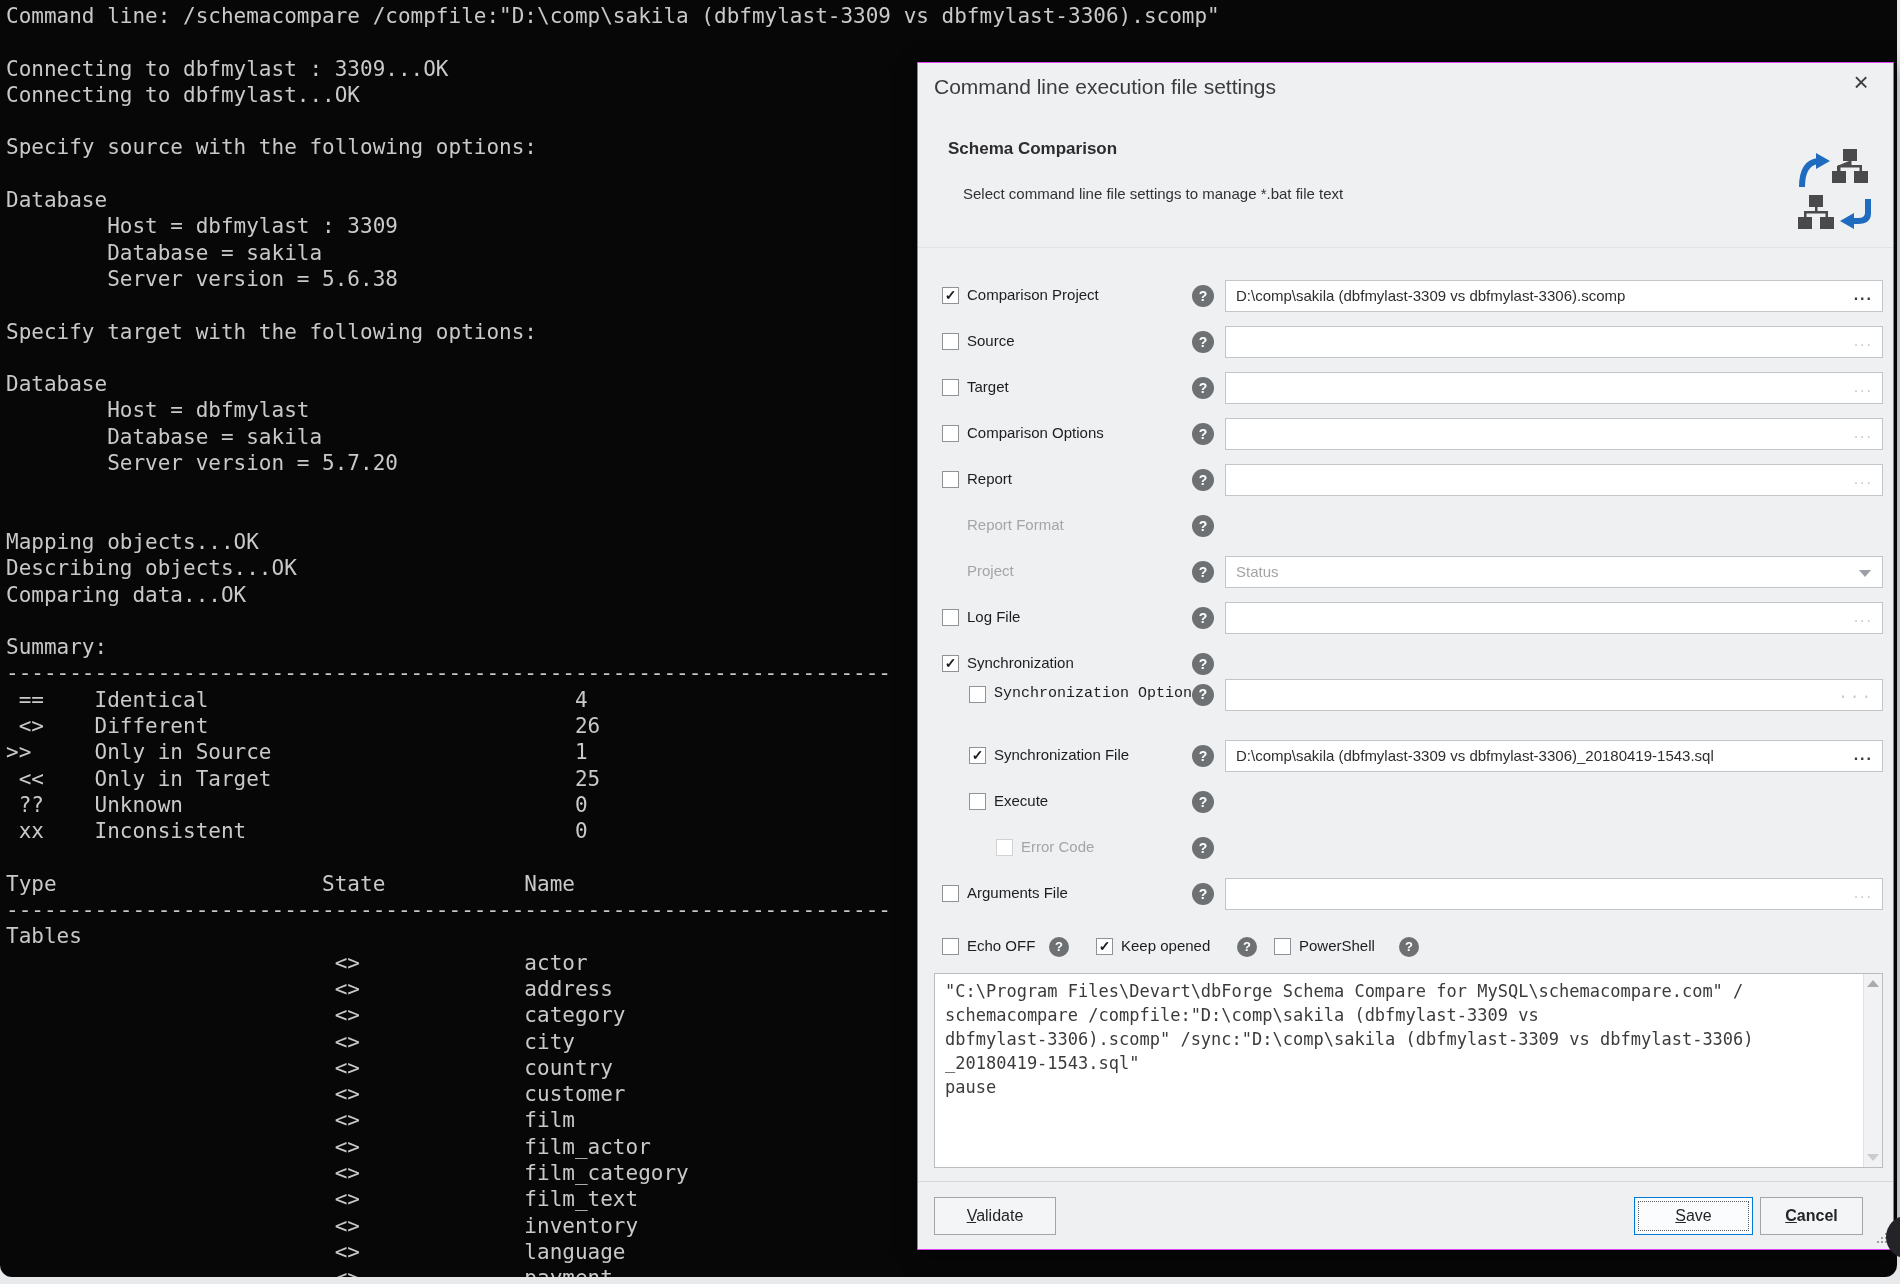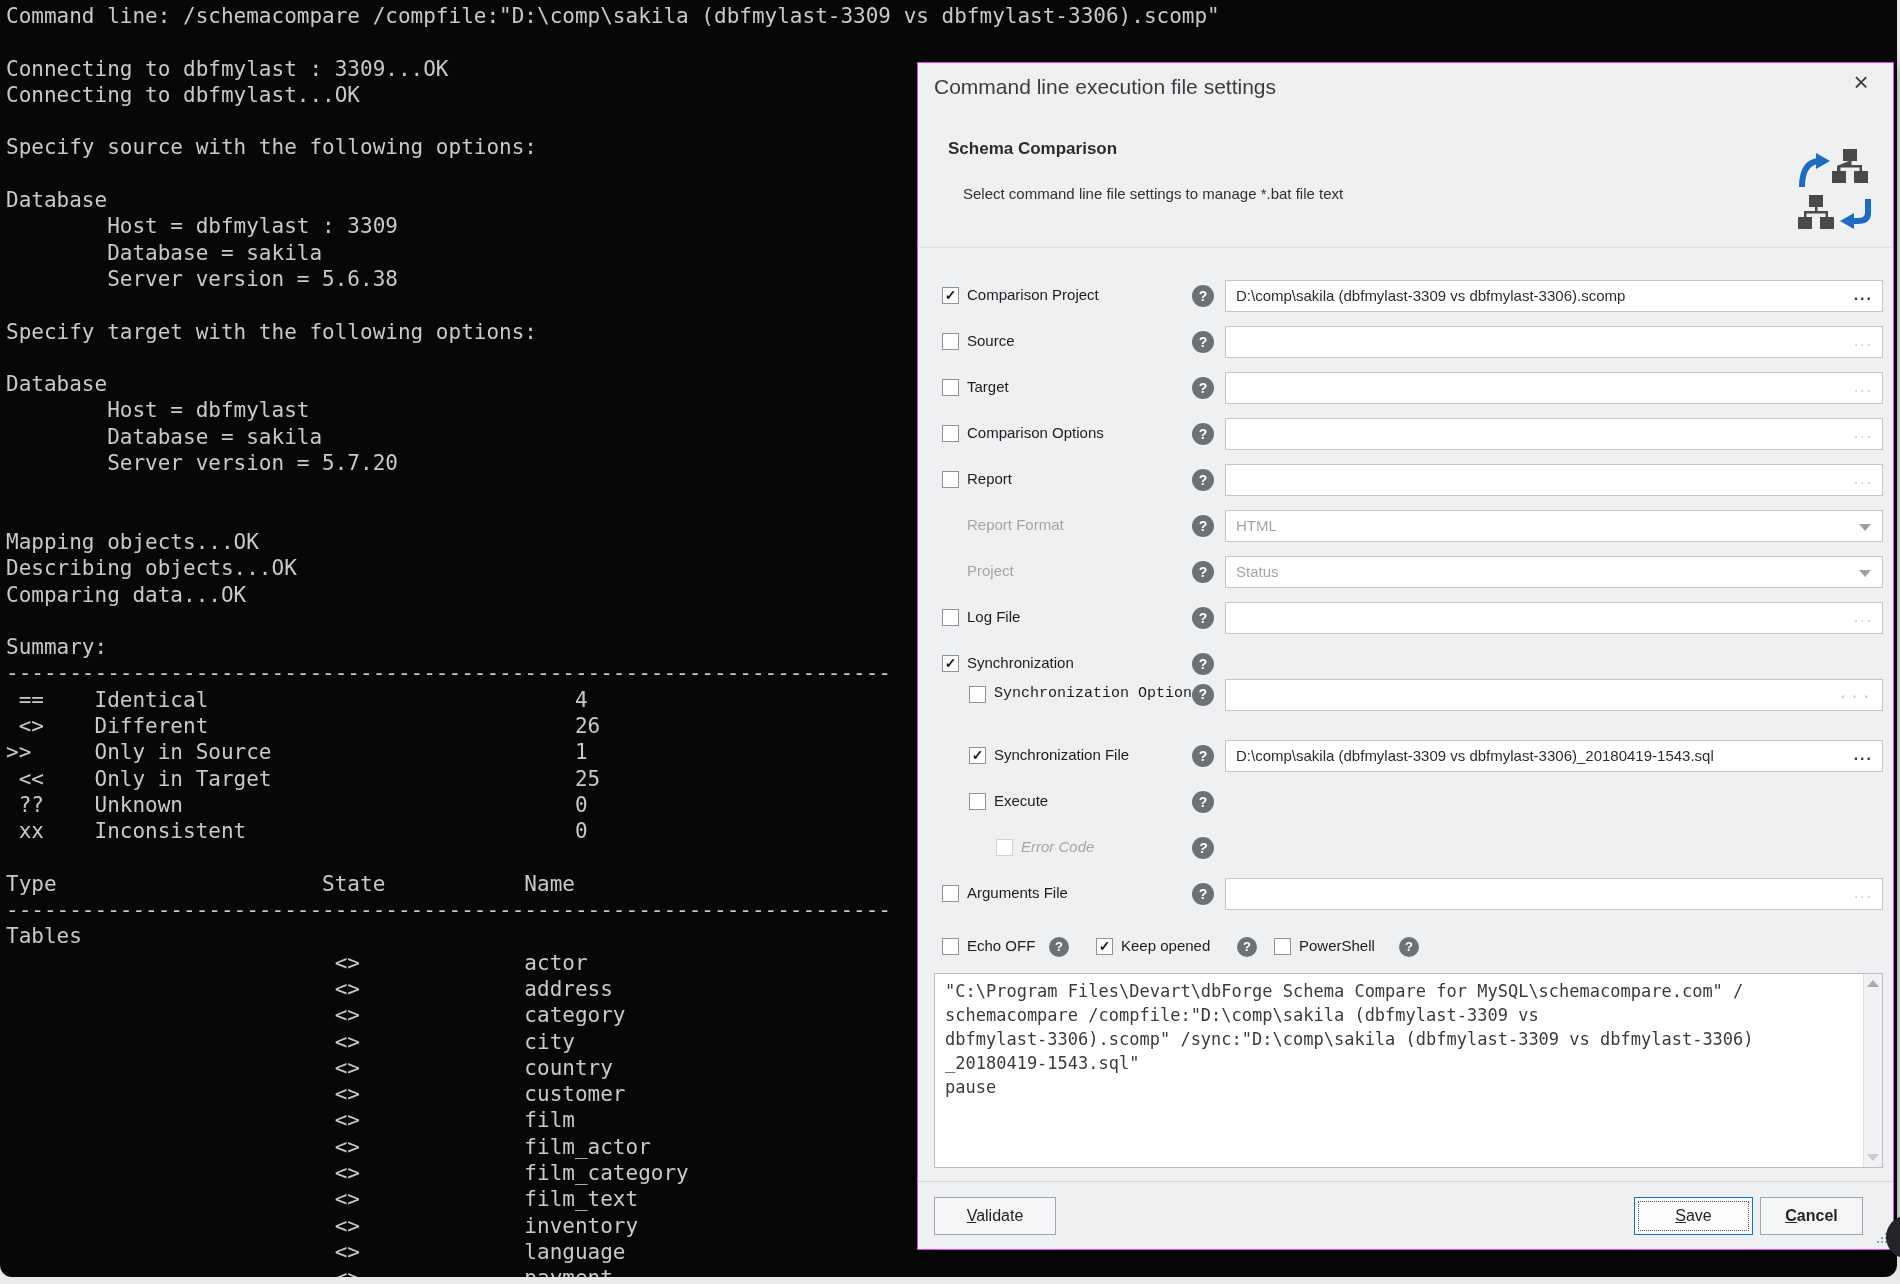--- a/index.html
+++ b/index.html
@@ -198,21 +198,20 @@
         </div>
         <div class="row" style="top: 399px;">
           <div class="cb" style="left: 24px;"></div>
           <span class="lbl" style="left: 49px;">Report</span>
           <div class="help">?</div>
           <div class="field"><span class="val"></span><span class="browse dim">...</span></div>
         </div>
         <div class="row" style="top: 445px;">
           <span class="lbl dis" style="left: 49px;">Report Format</span>
           <div class="help">?</div>
-          <div class="field combo"><span class="val">HTML</span><div class="combo-arrow"></div></div>
         </div>
         <div class="row" style="top: 491px;">
           <span class="lbl dis" style="left: 49px;">Project</span>
           <div class="help">?</div>
           <div class="field combo"><span class="val">Status</span><div class="combo-arrow"></div></div>
         </div>
         <div class="row" style="top: 537px;">
           <div class="cb" style="left: 24px;"></div>
           <span class="lbl" style="left: 49px;">Log File</span>
           <div class="help">?</div>
@@ -233,21 +232,21 @@
           <div class="cb" style="left: 51px;">✓</div>
           <span class="lbl" style="left: 76px;">Synchronization File</span>
           <div class="help">?</div>
           <div class="field"><span class="val">D:\comp\sakila (dbfmylast-3309 vs dbfmylast-3306)_20180419-1543.sql</span><span class="browse">...</span></div>
         </div>
         <div class="row" style="top: 721px;">
           <div class="cb" style="left: 51px;"></div>
           <span class="lbl" style="left: 76px; text-align: center;">Execute</span>
           <div class="help">?</div>
         </div>
-        <div class="row" style="top: 767px; font-style: italic;">
+        <div class="row" style="top: 767px;">
           <div class="cb dis" style="left: 78px;"></div>
           <span class="lbl dis" style="left: 103px;">Error Code</span>
           <div class="help">?</div>
         </div>
         <div class="row" style="top: 813px;">
           <div class="cb" style="left: 24px;"></div>
           <span class="lbl" style="left: 49px;">Arguments File</span>
           <div class="help">?</div>
           <div class="field"><span class="val"></span><span class="browse dim">...</span></div>
         </div>

